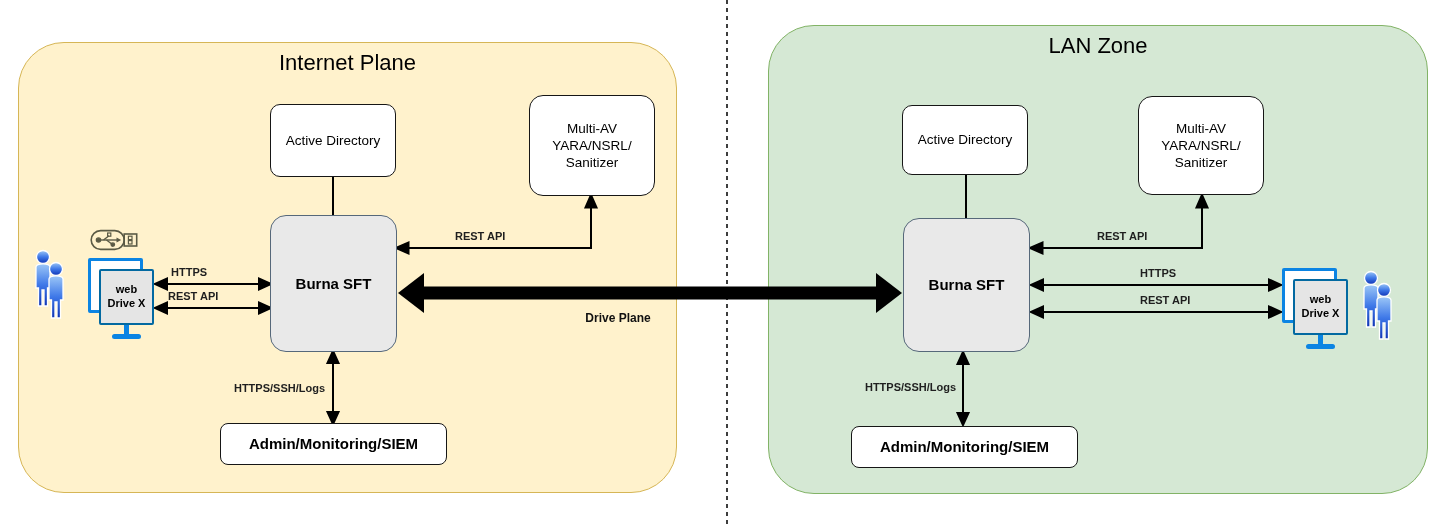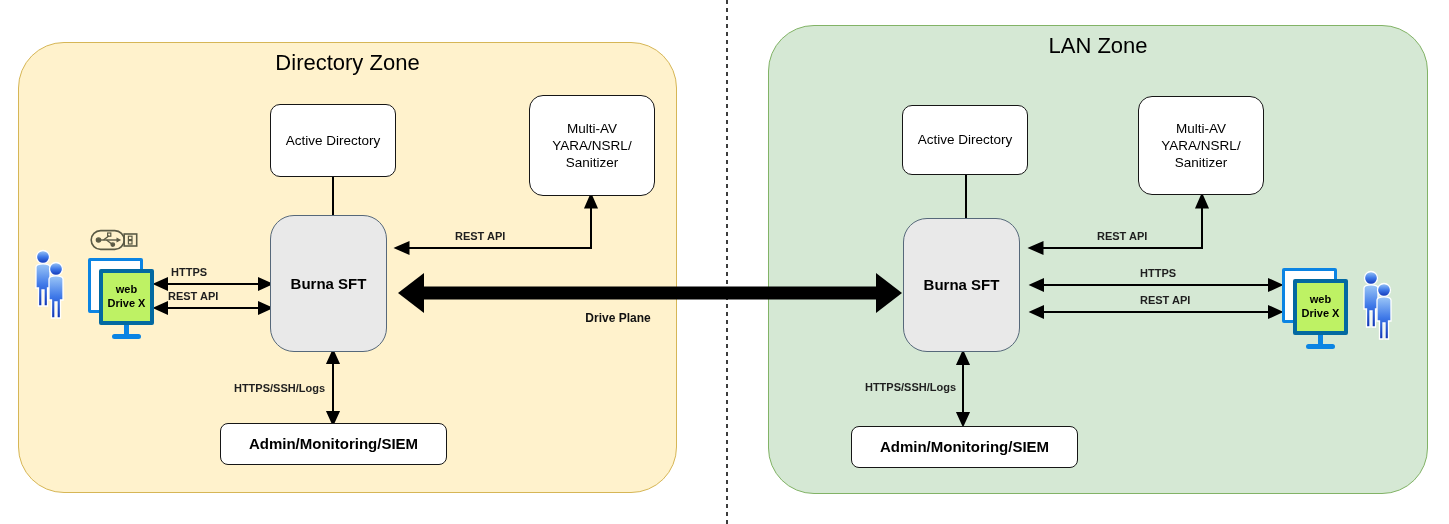--- a/index.html
+++ b/index.html
@@ -21,41 +21,41 @@
 
   .node { position:absolute; background:#ffffff; border:1.4px solid #161616;
     display:flex; flex-direction:column; align-items:center; justify-content:center;
     text-align:center; box-sizing:border-box; line-height:1.28; }
   .node.ad { width:126px; border-radius:10px; font-size:13.5px; }
   .node.ad.i { left:270px; top:104px; height:73px; }
   .node.ad.l { left:902px; top:105px; height:70px; }
   .node.av { width:126px; border-radius:14px; font-size:13.5px; }
   .node.av.i { left:529px; top:95px; height:101px; }
   .node.av.l { left:1138px; top:96px; height:99px; }
-  .node.burna { width:117px; border-radius:24px; background:#E9E9E9;
+  .node.burna { width:127px; border-radius:16px; background:#E9E9E9;
     border:1.5px solid #56687A; font-size:15px; font-weight:bold; }
   .node.burna.i { left:270px; top:215px; height:137px; }
   .node.burna.l { left:903px; top:218px; height:134px; }
   .node.admin { width:227px; height:42px; border-radius:8px; font-size:15px;font-weight:bold; }
   .node.admin.i { left:220px; top:423px; }
   .node.admin.l { left:851px; top:426px; }
 
   .svg-layer { position:absolute; left:0; top:0; width:1449px; height:524px; pointer-events:none; }
 
   .edge-label { position:absolute; font-size:11px; font-weight:600; color:#1f1f1f;
     text-align:left; white-space:nowrap; }
   .edge-label.right { text-align:right; }
   .backplane-label { position:absolute; left:572px; top:311px; width:92px;
     font-size:12px; font-weight:bold; text-align:center; color:#111; }
 
   
   .wdx-back { position:absolute; width:55px; height:55px; background:#fff;
     border:3px solid #0B84E3; box-sizing:border-box; border-radius:2px; }
-  .wdx-front { position:absolute; width:55px; height:56px; background:#bef264;
-    border:4px solid #0369a1; box-sizing:border-box; border-radius:2px;
+  .wdx-front { position:absolute; width:55px; height:56px; background:#e5e5e5;
+    border:2px solid #0369a1; box-sizing:border-box; border-radius:2px;
     display:flex; flex-direction:column; align-items:center; justify-content:center;
     font-size:11px; font-weight:bold; line-height:1.25; }
   .wdx-stem { position:absolute; width:5px; height:10px; background:#0B84E3; }
   .wdx-base { position:absolute; width:29px; height:5px; background:#0B84E3; border-radius:3px; }
 
   .icon-abs { position:absolute; }
 </style>
 </head>
 <body>
 
@@ -74,21 +74,21 @@
           <path fill="url(#pplGrad)" d="M3,18 C3,15.5 6,14.8 10,14.8 C14,14.8 17,15.5 17,18 L17,39 L14.5,39 L14.5,57 L11,57 L11,41 L9,41 L9,57 L5.5,57 L5.5,39 L3,39 Z"></path>
           <circle cx="23" cy="20" r="6.5" fill="url(#pplGrad)"></circle>
           <path fill="url(#pplGrad)" d="M16,30 C16,27.5 19,26.8 23,26.8 C27,26.8 30,27.5 30,30 L30,51 L27.5,51 L27.5,69 L24,69 L24,53 L22,53 L22,69 L18.5,69 L18.5,51 L16,51 Z"></path>
         </g>
       </symbol>
     </defs>
   </svg>
 
   <div class="zone internet"></div>
   <div class="zone lan"></div>
-  <div class="zone-title internet">Directory Zone</div>
+  <div class="zone-title internet">Internet Plane</div>
   <div class="zone-title lan">LAN Zone</div>
   <div class="divider"></div>
 
   <svg class="svg-layer">
     <g stroke="#000" stroke-width="2" fill="#000">
 
       <g>
         <line x1="333" y1="177" x2="333" y2="215"></line>
       </g>
       <g>

